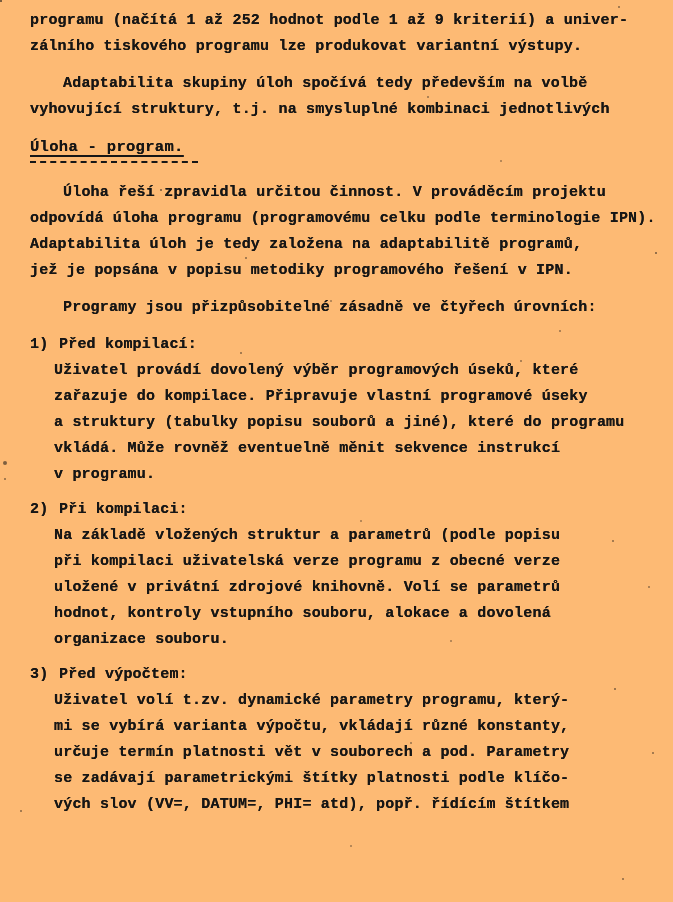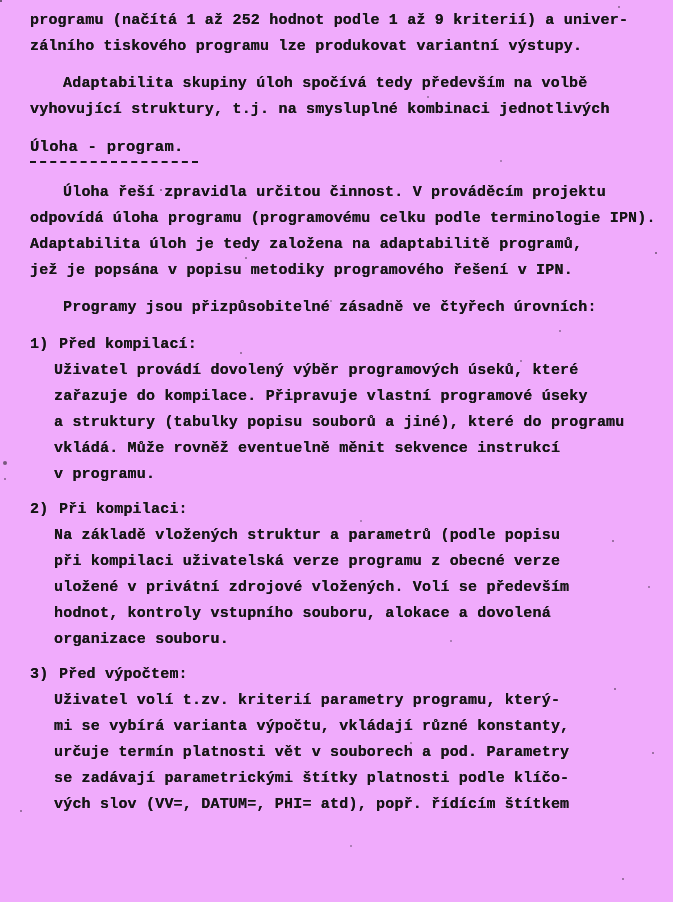--- a/index.html
+++ b/index.html
@@ -4,21 +4,21 @@
 <style>
   html, body { margin: 0; padding: 0; }
   body {
     width: 673px; height: 902px;
     background: #f7f7f5;
     font-family: "Liberation Mono", "DejaVu Sans Mono", monospace;
   }
   .page {
     position: relative;
     width: 673px; height: 902px;
-    background: #f0abfc;
+    background: #fdba74;
     color: #161616;
     overflow: hidden;
   }
   .content {
     position: absolute;
     top: 8px; left: 30px; right: 14px;
   }
   .line {
     font-size: 15px;
     line-height: 26px;
@@ -31,20 +31,21 @@
 
   .para { margin: 0 0 11px 0; }
   .para:last-child { margin-bottom: 0; }
 
   .heading-block { margin: 15px 0 17px 0; }
   .heading-text {
     display: inline-block;
     font-size: 15.5px;
     font-weight: 700;
     letter-spacing: 0.3px;
+    text-decoration: underline;
     text-decoration-thickness: 1.6px;
     text-underline-offset: 4px;
     border-bottom: 2px dashed #161616;
     padding-bottom: 5px;
     padding-right: 14px;
     text-shadow: 0 0 0.5px rgba(10,10,10,0.85);
   }
 
   .list-item { margin: 0 0 9px 0; }
   .item-header { display: flex; }
@@ -126,31 +127,31 @@
       <div class="line item-line">v programu.</div>
     </div>
 
     <div class="list-item">
       <div class="item-header">
         <span class="line item-num">2)</span>
         <span class="line">Při kompilaci:</span>
       </div>
       <div class="line item-line">Na základě vložených struktur a parametrů (podle popisu</div>
       <div class="line item-line">při kompilaci uživatelská verze programu z obecné verze</div>
-      <div class="line item-line">uložené v privátní zdrojové vložených. Volí se především</div>
+      <div class="line item-line">uložené v privátní zdrojové knihovně. Volí se parametrů</div>
       <div class="line item-line">hodnot, kontroly vstupního souboru, alokace a dovolená</div>
       <div class="line item-line">organizace souboru.</div>
     </div>
 
     <div class="list-item">
       <div class="item-header">
         <span class="line item-num">3)</span>
         <span class="line">Před výpočtem:</span>
       </div>
-      <div class="line item-line">Uživatel volí t.zv. kriterií parametry programu, který-</div>
+      <div class="line item-line">Uživatel volí t.zv. dynamické parametry programu, který-</div>
       <div class="line item-line">mi se vybírá varianta výpočtu, vkládají různé konstanty,</div>
       <div class="line item-line">určuje termín platnosti vět v souborech a pod. Parametry</div>
       <div class="line item-line">se zadávají parametrickými štítky platnosti podle klíčo-</div>
       <div class="line item-line">vých slov (VV=, DATUM=, PHI= atd), popř. řídícím štítkem</div>
     </div>
 
   </div>
 </div>
 
 </body></html>

